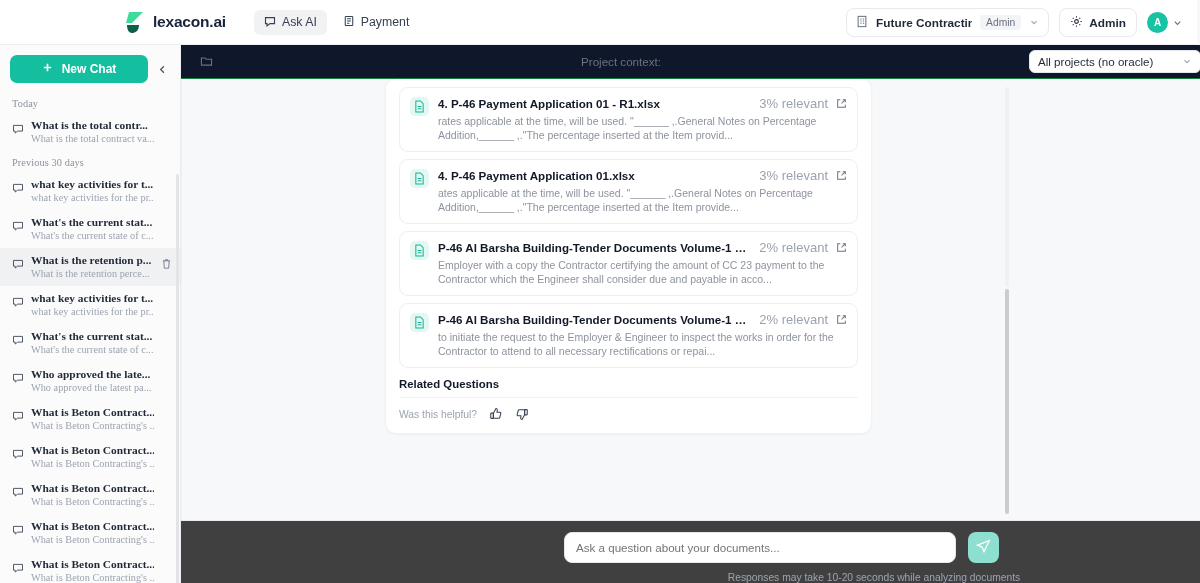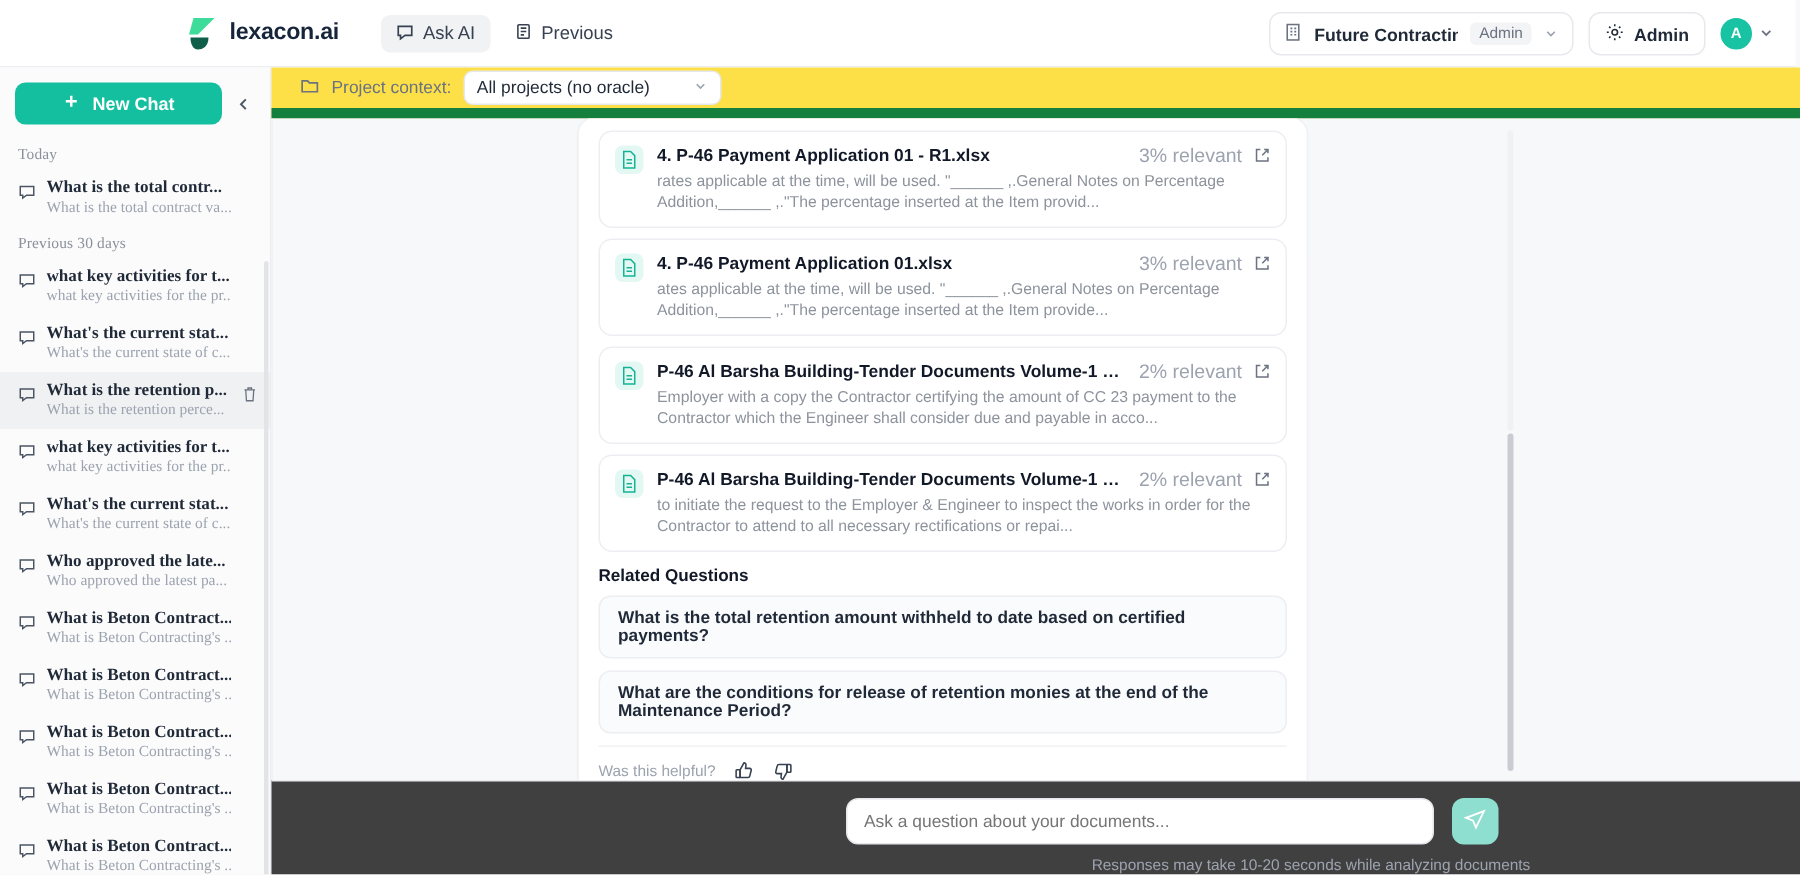--- a/index.html
+++ b/index.html
@@ -103,22 +103,22 @@
   .chat-del { color: #6b7280; margin-top: 3px; opacity: 0; }
   .chat-item.active .chat-del { opacity: 1; }
   .sidebar-scroll {
     position: absolute; right: 1px; top: 82px; width: 3px; height: 440px;
     background: #e2e4e8; border-radius: 2px;
   }
 
   
   .main { flex: 1; display: flex; flex-direction: column; height: 538px; position: relative; }
   .ctxbar {
-    height: 34px; background: #fde047; border-bottom: 7px solid #15803d;
-    display: flex; align-items: center; gap: 8px; padding-left: 19px;
+    height: 34px; background: #0f172a; border-bottom: 1px solid #15803d;
+    display: flex; align-items: center; gap: 8px; padding-left: 19px; justify-content: space-between;
   }
   .ctx-label { font-size: 11.6px; color: #6b7280; }
   .ctx-select {
     display: flex; align-items: center; justify-content: space-between;
     width: 172px; height: 23px; padding: 0 8px;
     background: #fff; border: 1px solid #e5e7eb; border-radius: 6px;
     font-size: 11.6px; color: #1f2937; cursor: pointer;
   }
 
   .chatpane {
@@ -225,21 +225,21 @@
       </span>
       <span>Ask AI</span>
     </div>
     <div class="topnav-item">
       <span>
         <svg width="12" height="12" viewBox="0 0 16 16" fill="none" stroke="#374151" stroke-width="1.4">
           <rect x="3" y="2" width="10" height="12" rx="1"></rect>
           <path d="M5.5 5h5M5.5 8h5M5.5 11h3"></path>
         </svg>
       </span>
-      <span>Previous</span>
+      <span>Payment</span>
     </div>
   </div>
 
   <div class="topbar-right">
     <div class="org-pill">
       <span>
         <svg width="12" height="13" viewBox="0 0 14 15" fill="none" stroke="#6b7280" stroke-width="1.2">
           <rect x="2.5" y="1.5" width="9" height="12"></rect>
           <path d="M5 4.5h1.5M8 4.5h1.5M5 7h1.5M8 7h1.5M5 9.5h1.5M8 9.5h1.5"></path>
         </svg>
@@ -552,24 +552,20 @@
                         <path d="M8 2h3v3M11 2L6.5 6.5"></path>
                       </svg>
                     </span>
                   </span>
                   <span class="src-snip" style="display: block;">to initiate the request to the Employer &amp; Engineer to inspect the works in order for the Contractor to attend to all necessary rectifications or repai...</span>
                 </span>
               </div>
             </div>
 
           <div class="rq-title">Related Questions</div>
-          <div id="rq-mount">
-              <div class="rq-chip">What is the total retention amount withheld to date based on certified payments?</div>
-              <div class="rq-chip">What are the conditions for release of retention monies at the end of the Maintenance Period?</div>
-            </div>
 
           <div class="helpful-row">
             <span class="helpful-label">Was this helpful?</span>
             <span class="thumb">
               <svg width="14" height="14" viewBox="0 0 16 16" fill="none" stroke="#374151" stroke-width="1.2">
                 <path d="M5 7.2L8 1.8c1 0 1.6.7 1.5 1.7L9.2 6h3.2c.8 0 1.3.7 1.1 1.4l-1.1 4.5c-.1.6-.7 1-1.3 1H5z"></path>
                 <rect x="2" y="7" width="3" height="6" rx="0.6"></rect>
               </svg>
             </span>
             <span class="thumb">

